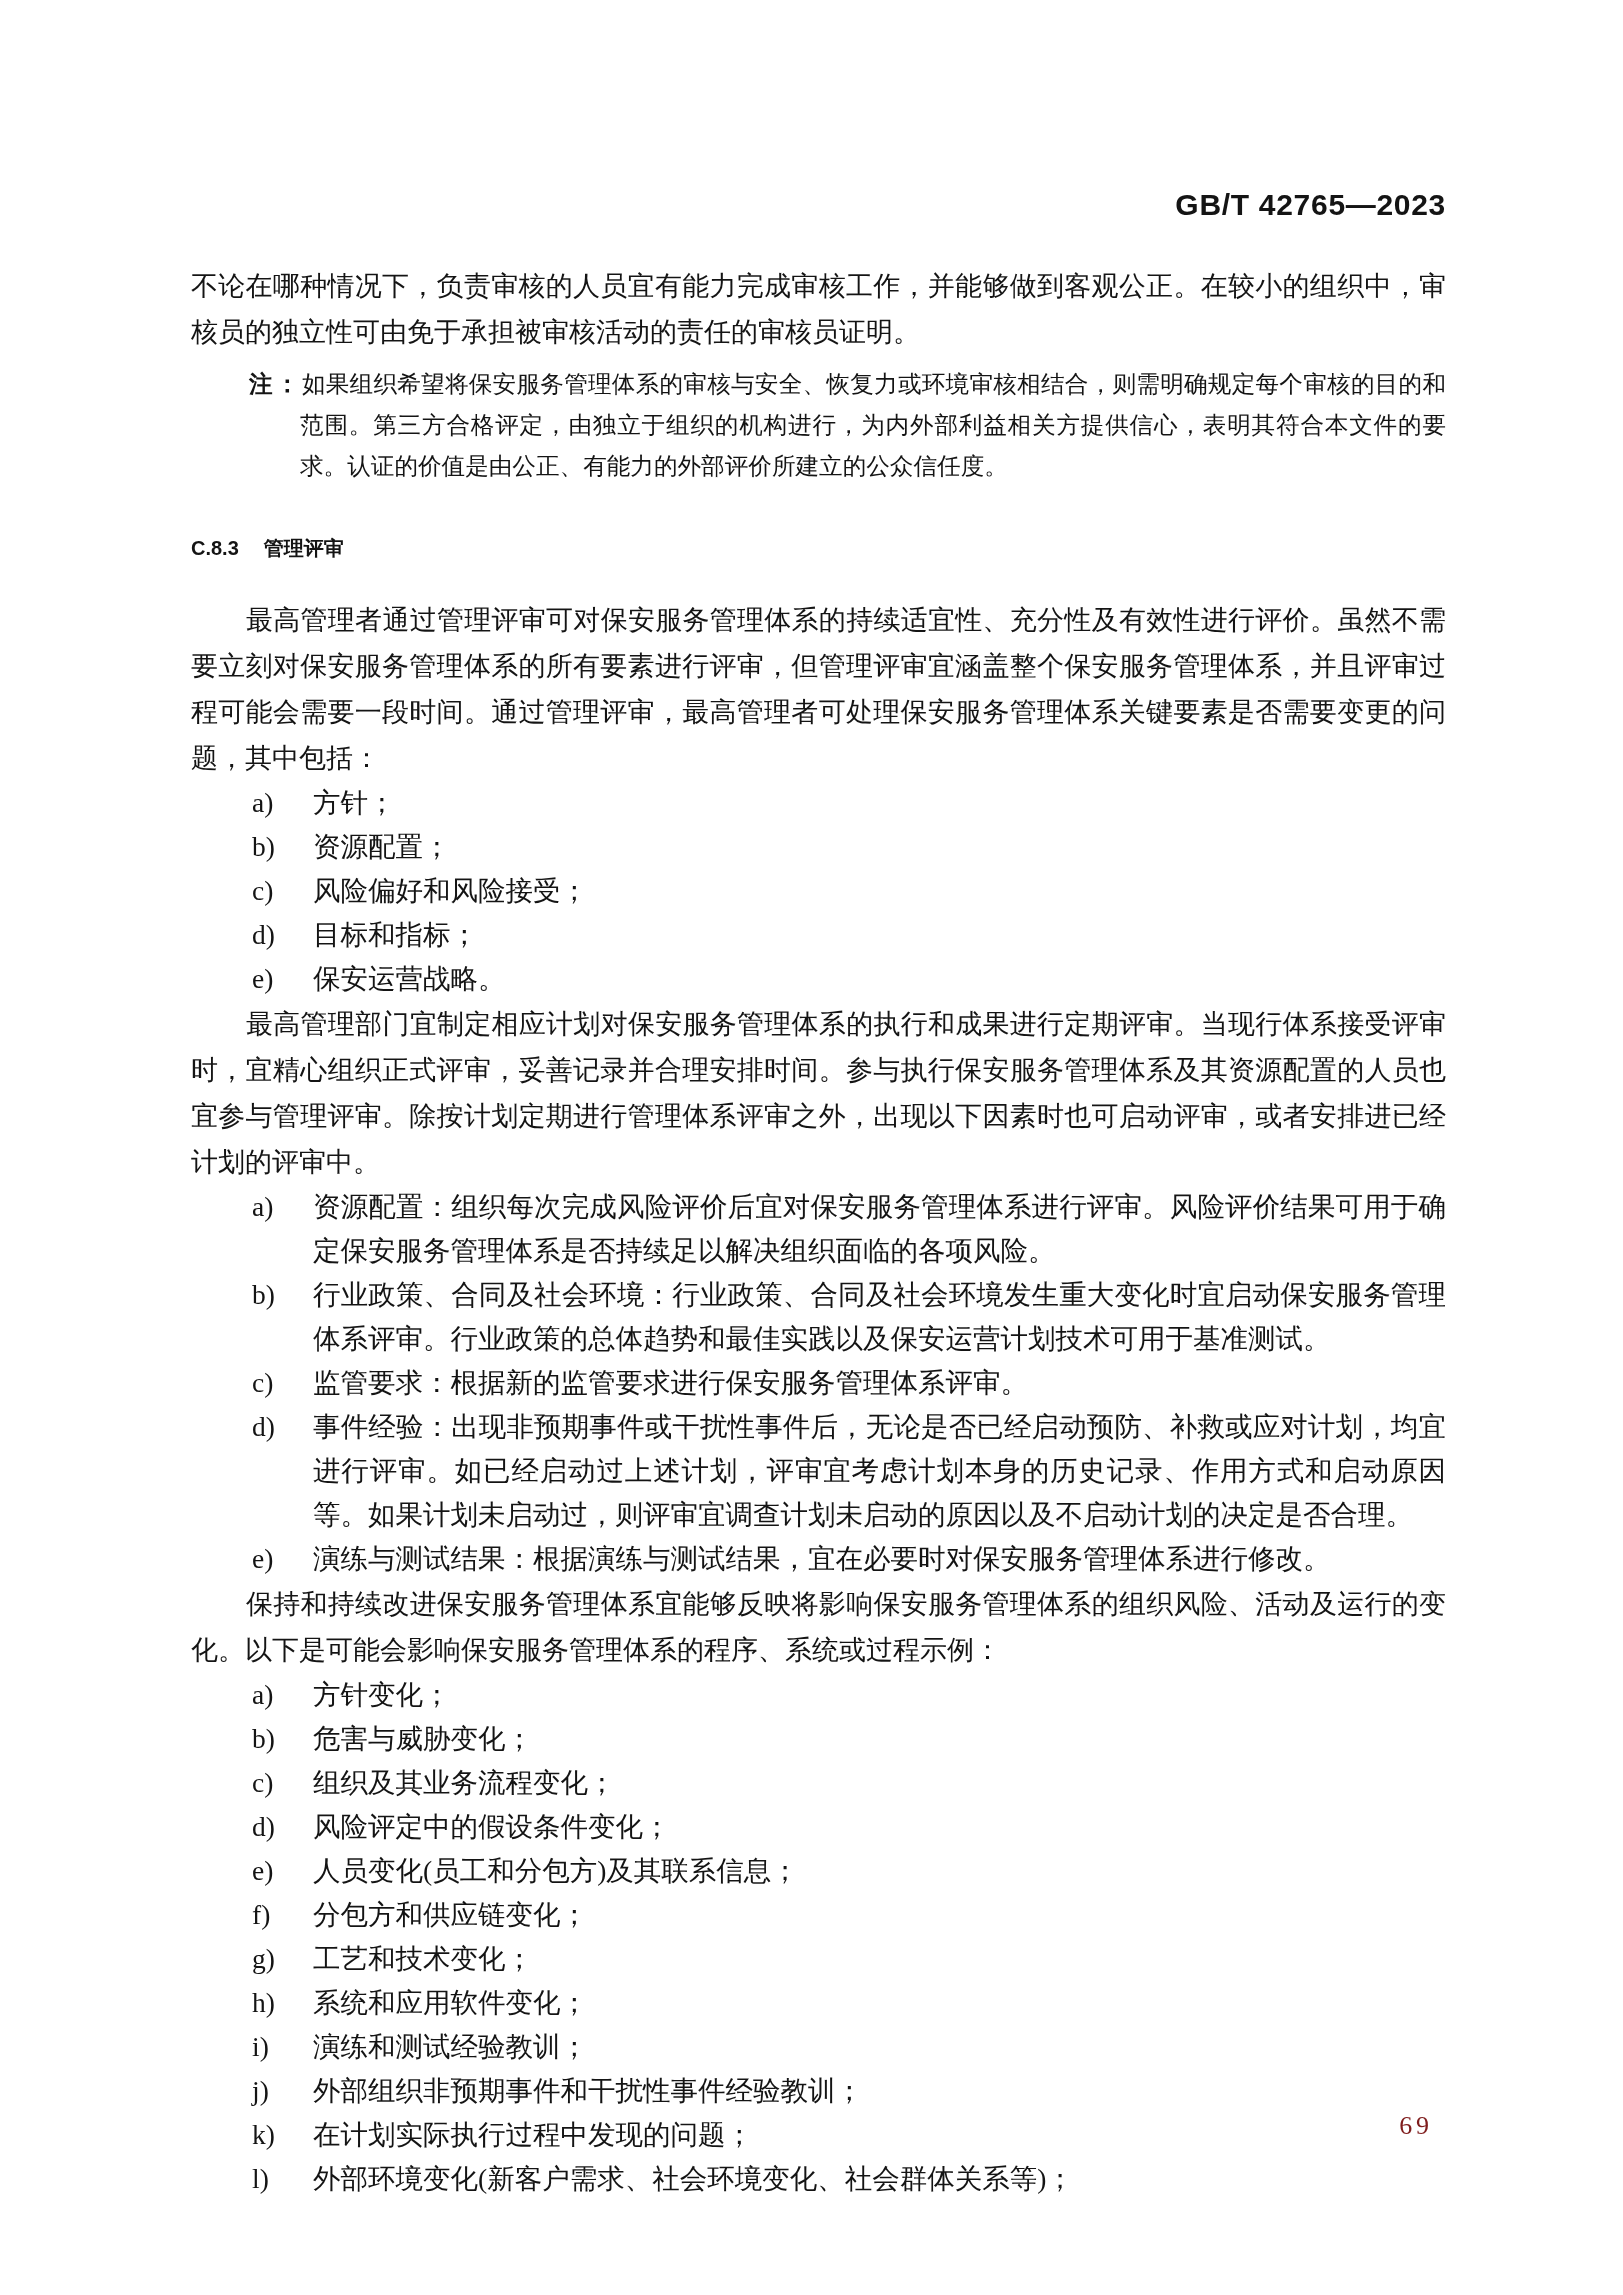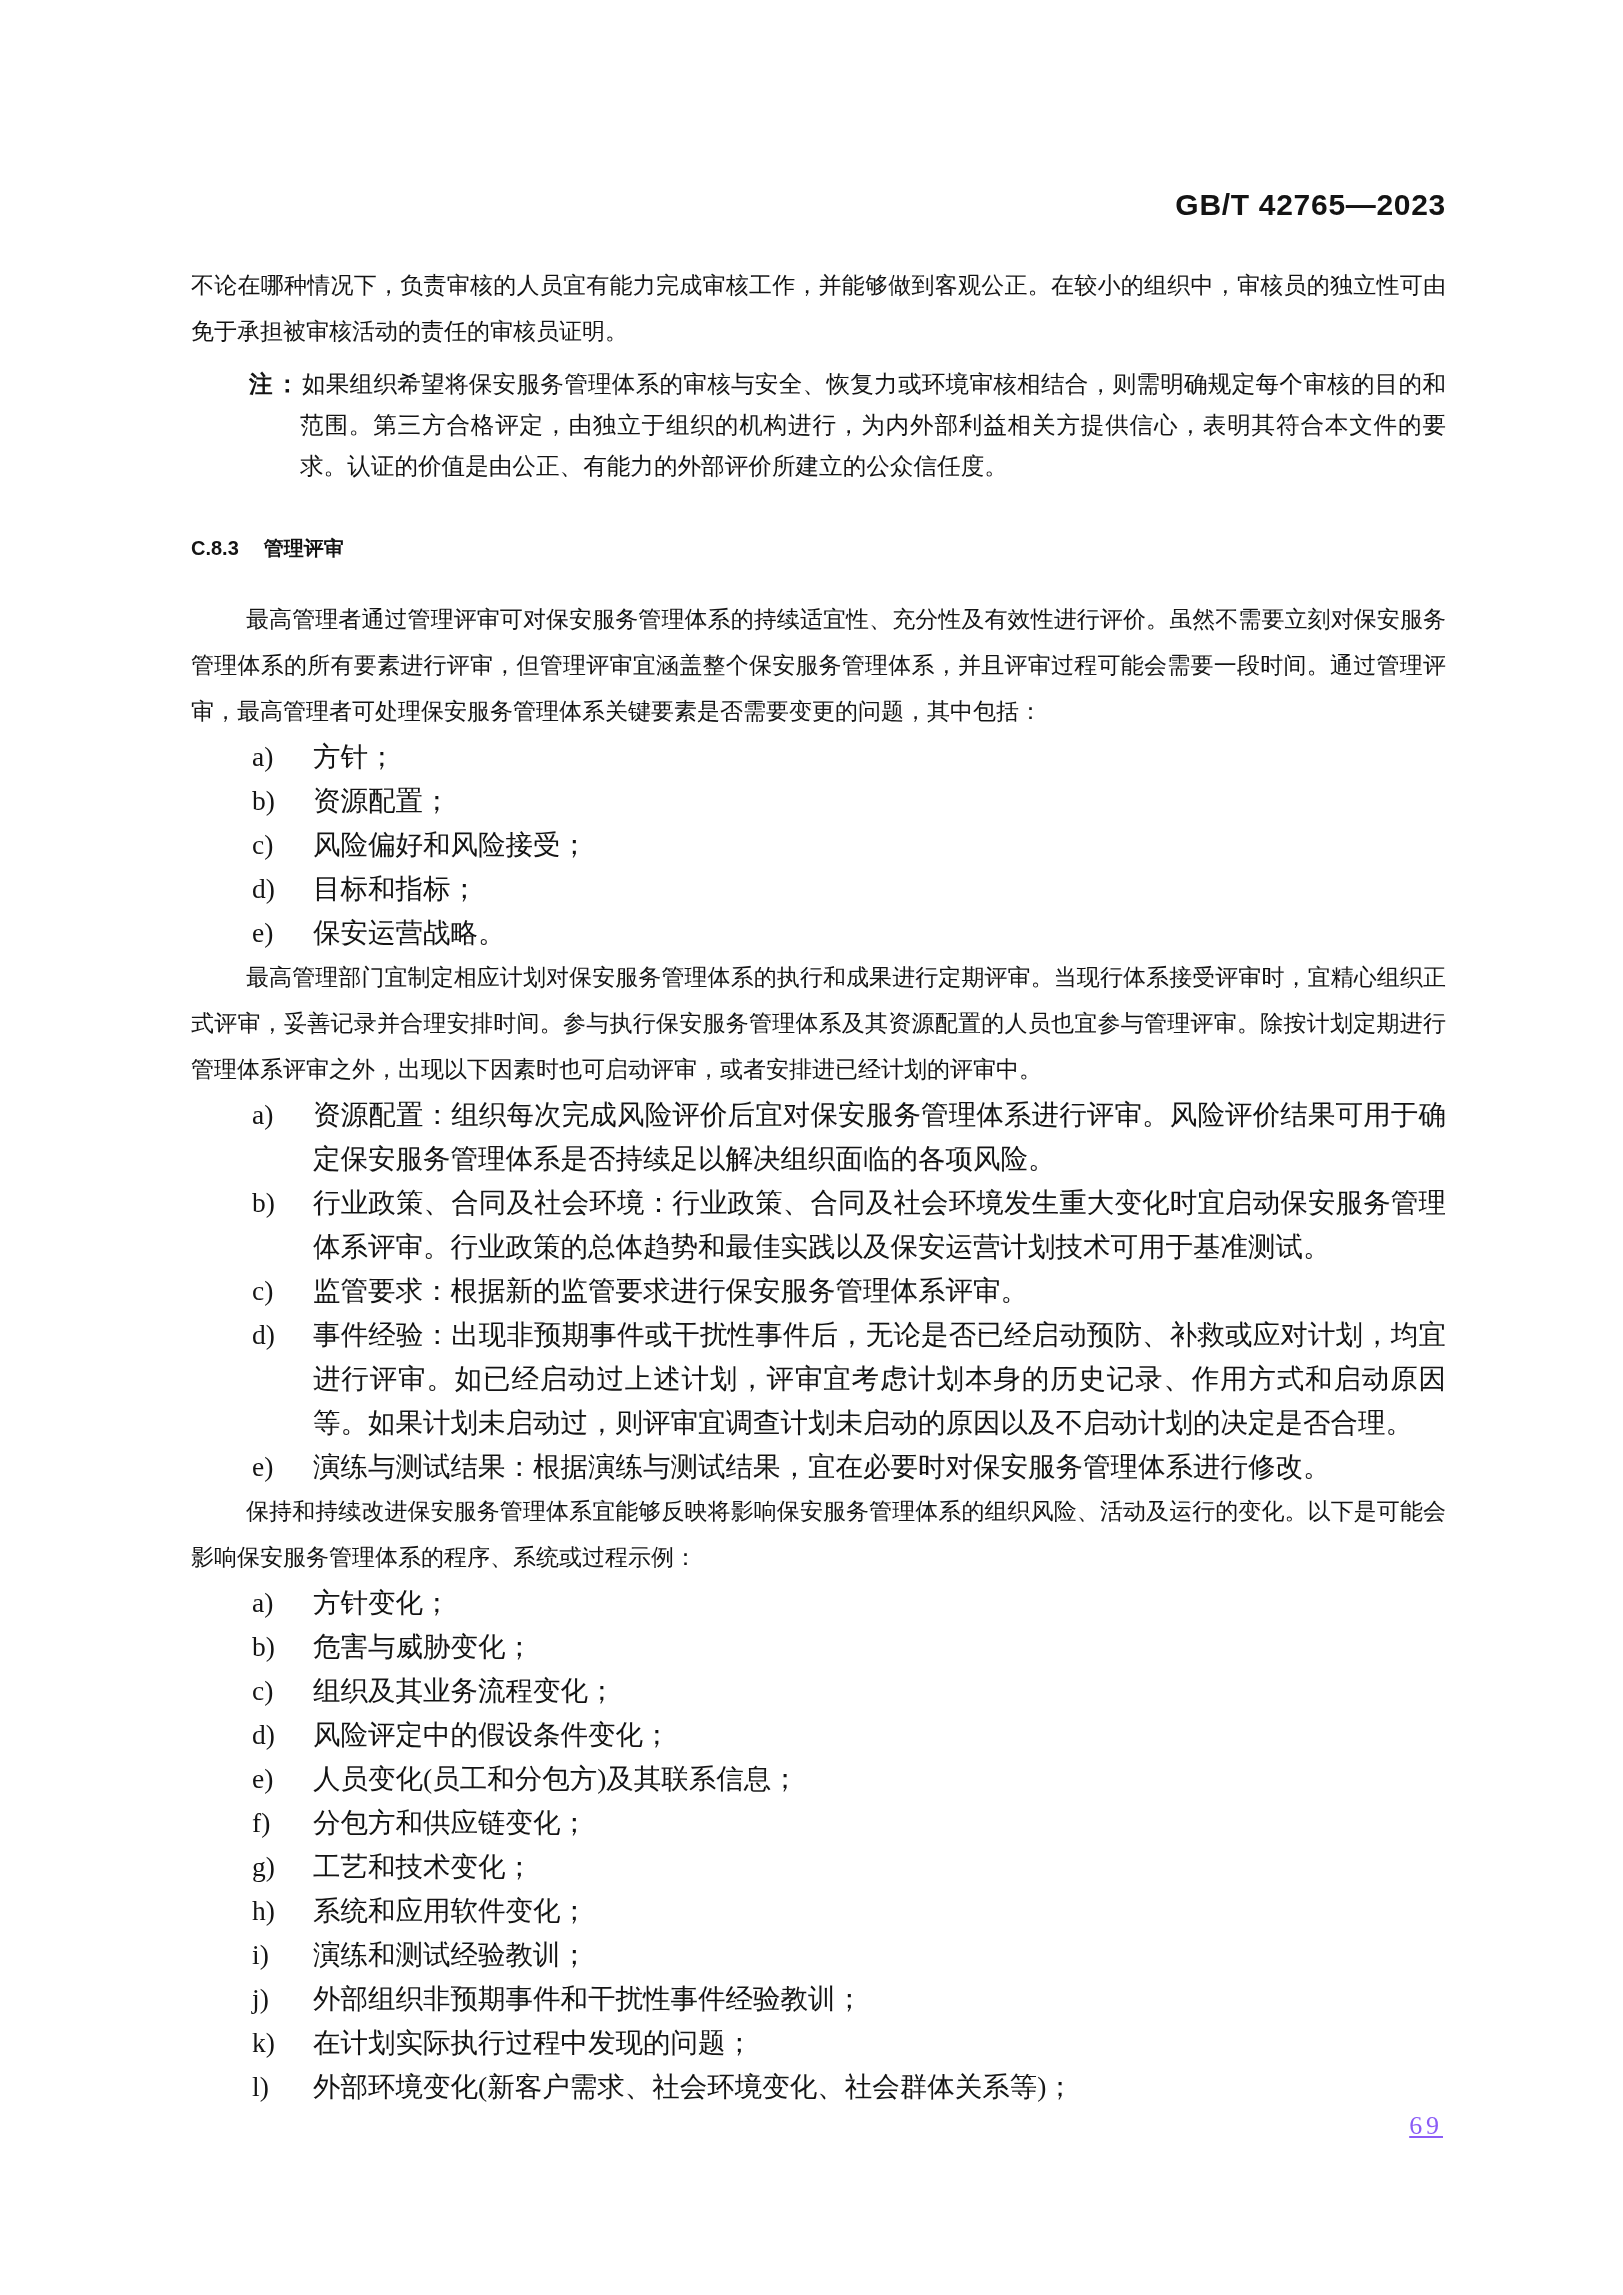--- a/index.html
+++ b/index.html
@@ -23,21 +23,21 @@
   .doc-header {
     text-align: right;
     font-family: "Liberation Sans", "DejaVu Sans", sans-serif;
     font-weight: 700;
     font-size: 30px;
     line-height: 34px;
     letter-spacing: 0.7px;
   }
   .para {
     margin: 0;
-    font-size: 23px;
+    font-size: 27px;
     line-height: 46px;
     text-align: justify;
     text-justify: inter-ideograph;
   }
   .para.indent { text-indent: 55px; }
   .para.first { margin-top: 41px; }
   .note {
     margin: 9.2px 0 0 58px;
     font-size: 23.6px;
     line-height: 41px;
@@ -68,26 +68,25 @@
   }
   .list-item .li-text {
     flex: 1 1 auto;
     text-align: justify;
     text-justify: inter-ideograph;
     margin-left: 9px;
   }
   .page-number {
     position: absolute;
     top: 2111px;
-    right: 208px;
+    right: 218px;
     font-size: 26px;
     line-height: 29px;
     letter-spacing: 3.9px;
-    color: #8b5cf6;
-    text-decoration: underline;
+    color: #7f1d1d;
   }
 </style>
 </head>
 <body>
 
 <div class="page">
   <div class="content">
 
     <div class="doc-header">GB/T 42765—2023</div>
 

